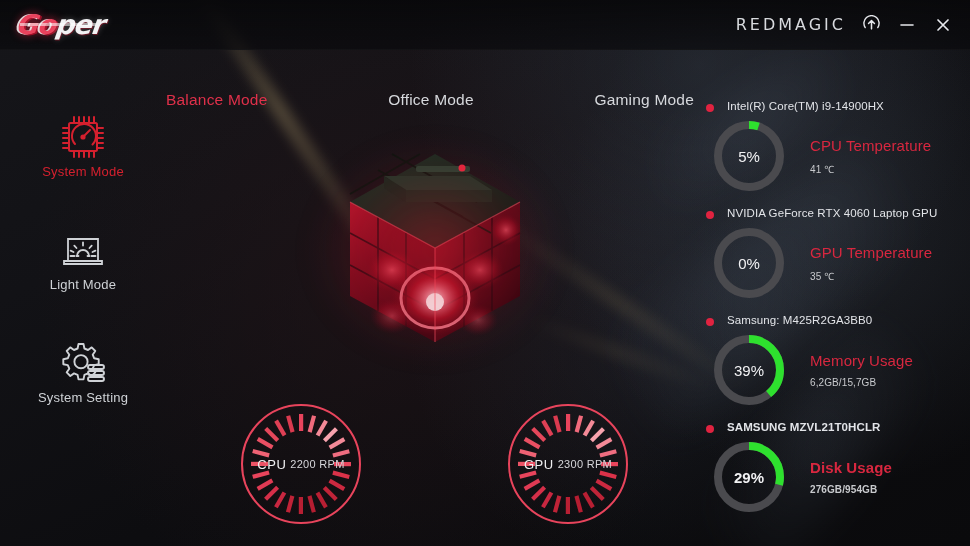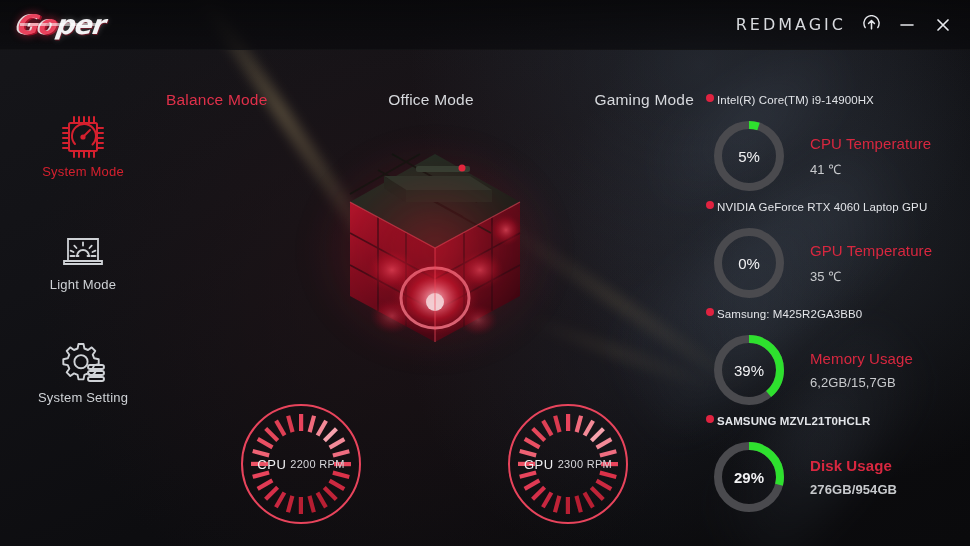--- a/index.html
+++ b/index.html
@@ -221,22 +221,22 @@
     right:0; top:86px;
     width:272px; height:460px;
     z-index:15;
   }
   .stat {
     position:absolute;
     left:0;
     width:272px; height:108px;
   }
   .stat .title {
-    display:flex; align-items:flex-start;
-    gap:3px;
+    display:flex; align-items:flex-end;
+    gap:13px;
     margin-left:8px;
     height:18px;
   }
   .dot {
     width:8px; height:8px;
     border-radius:50%;
     background:#e02340;
     flex:0 0 auto;
   }
   .dev-name {
@@ -267,21 +267,21 @@
   .labels {
     margin-left:22px;
   }
   .metric {
     font-size:15px;
     color:#d8273f;
     letter-spacing:.1px;
     white-space:nowrap;
   }
   .metric-val {
-    font-size:13px;
+    font-size:10px;
     color:#c8cacd;
     margin-top:8px;
     letter-spacing:.1px;
     white-space:nowrap;
   }
 </style>
 </head>
 <body>
 
 <div id="app">

